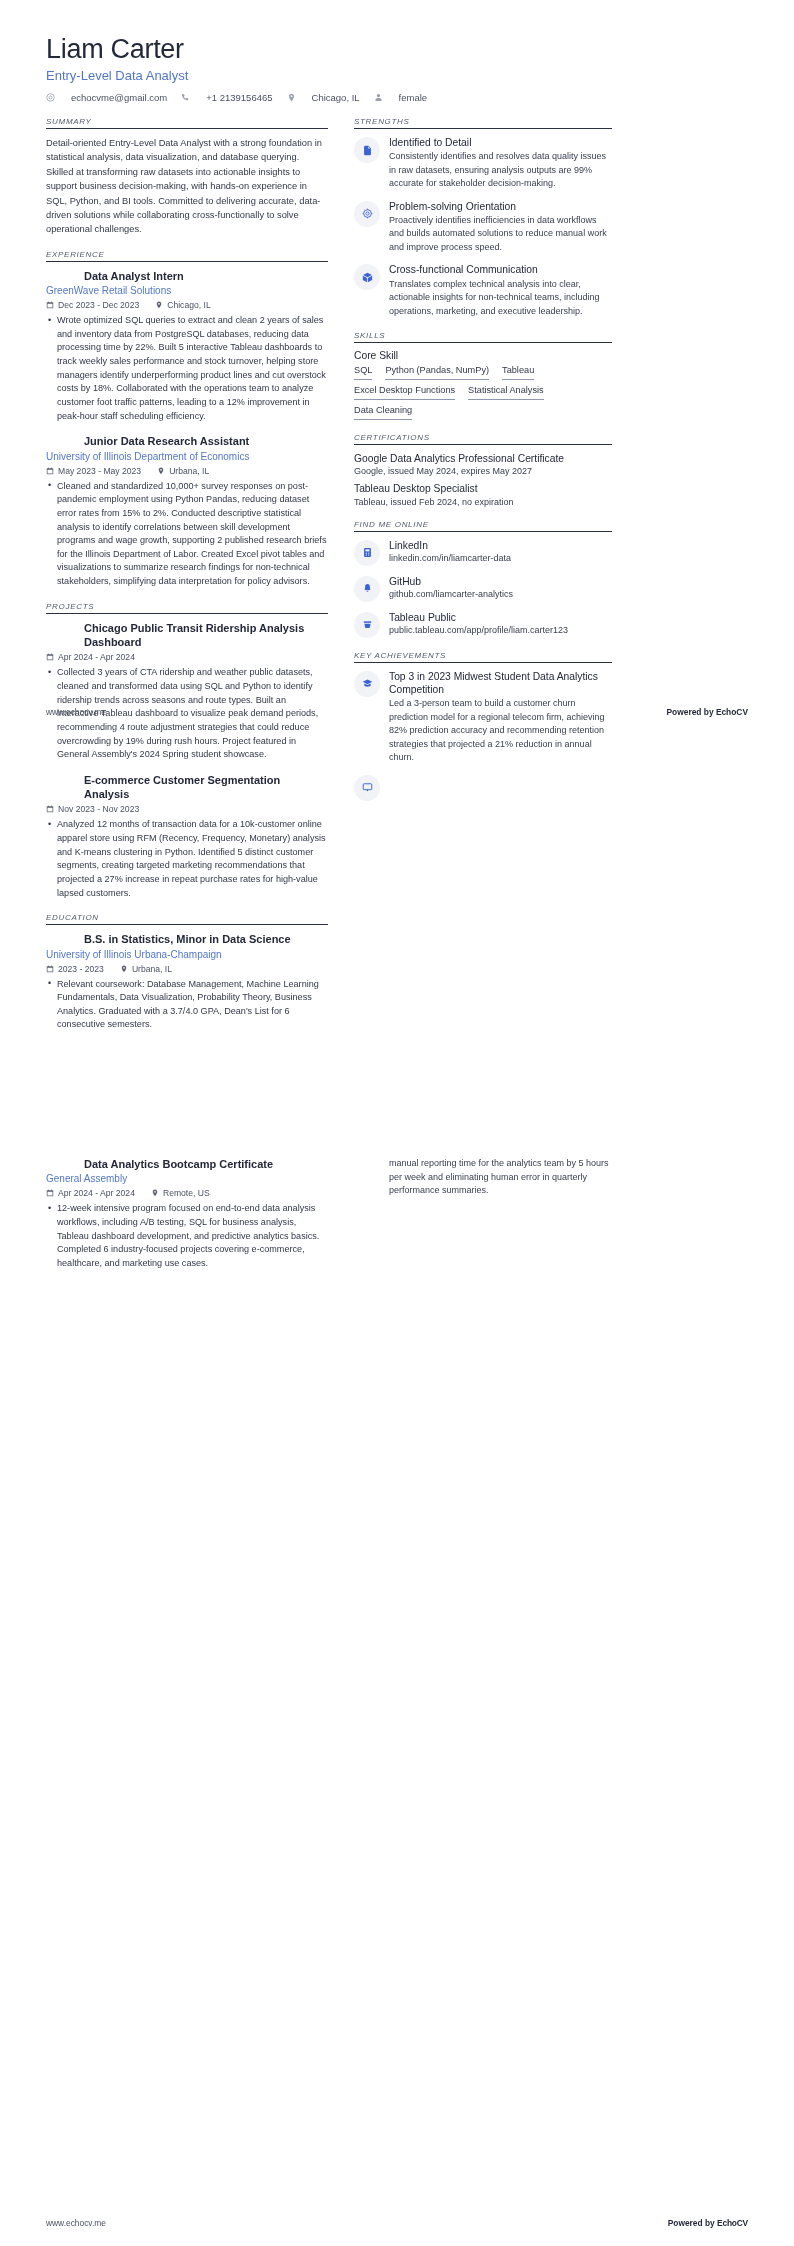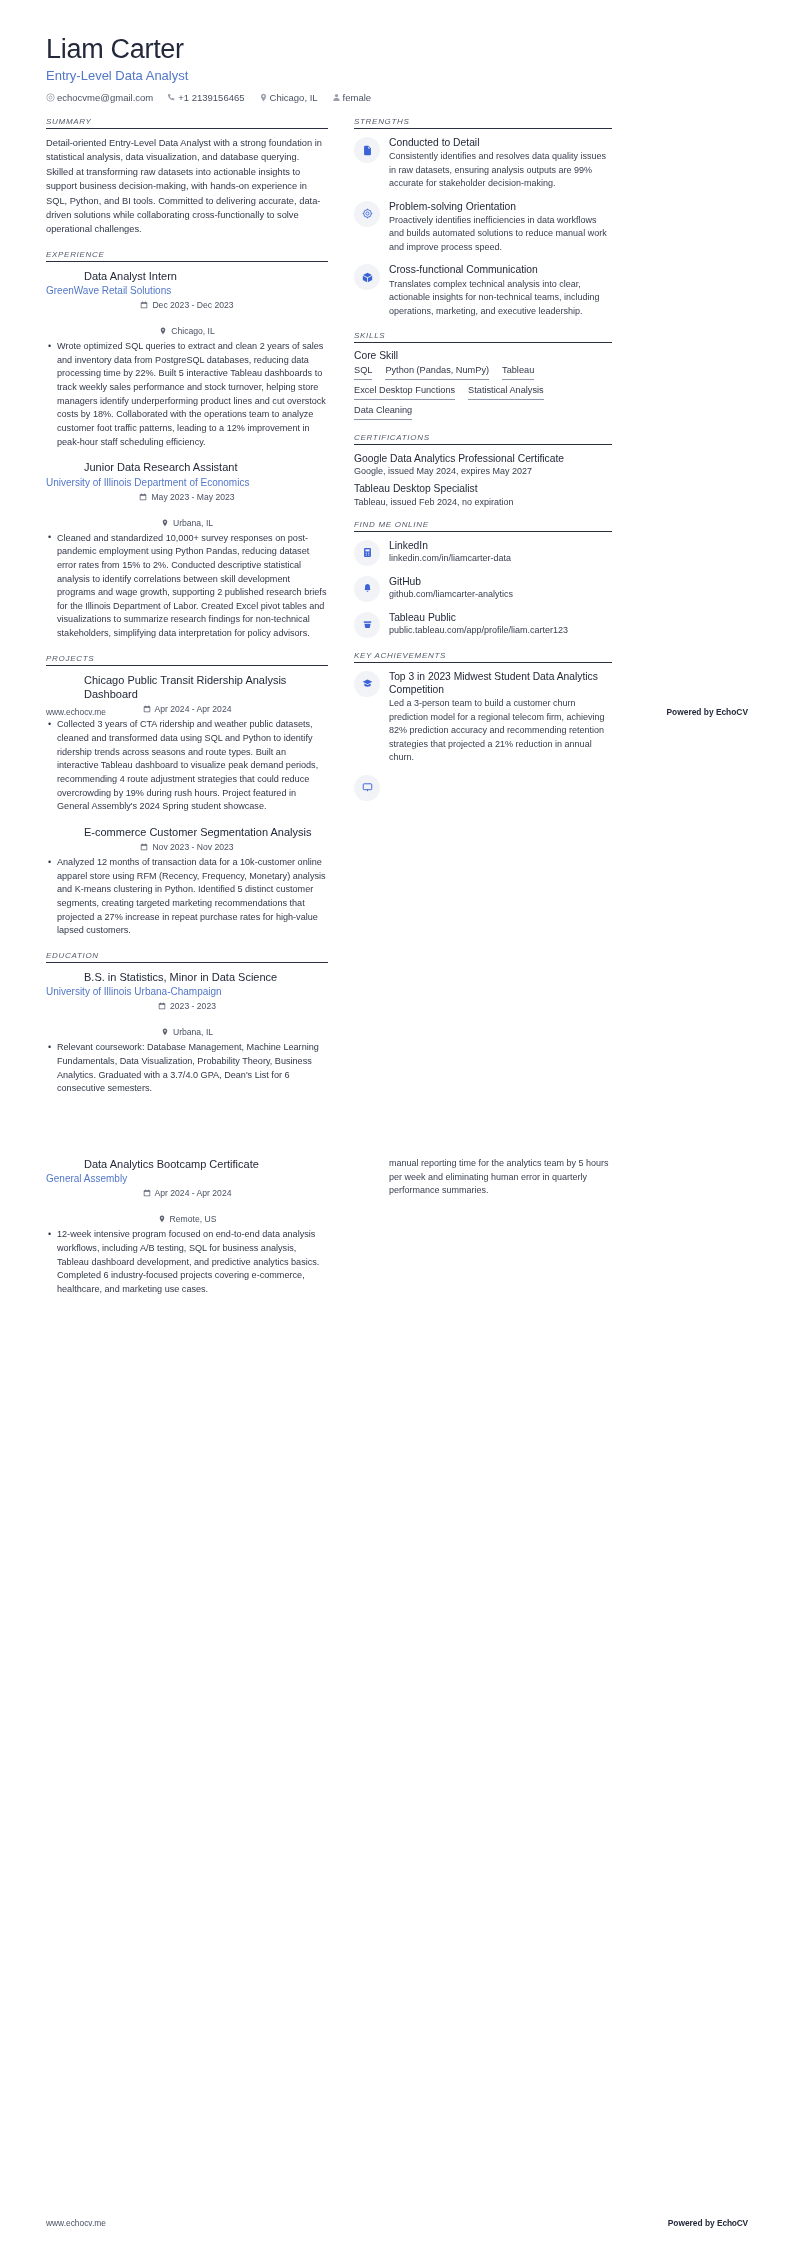--- a/index.html
+++ b/index.html
@@ -34,21 +34,21 @@
   }
   .contact-row {
     display: flex;
     align-items: center;
     flex-wrap: wrap;
     gap: 14px;
     margin-top: 9px;
     font-size: 9.5px;
     color: #4a5163;
   }
-  .contact-item { display: flex; align-items: center; gap: 2px; }
+  .contact-item { display: flex; align-items: center; gap: 16px; }
   .contact-item .ico {
     display: inline-flex; width: 9px; height: 9px;
     align-items: center; justify-content: center;
     color: #9aa0ad;
   }
   .contact-item .ico svg { display: block; }
 
   .columns {
     display: flex;
     gap: 26px;
@@ -76,38 +76,37 @@
     line-height: 1.55;
     color: #32384a;
     text-align: left;
   }
 
   .entry { margin-bottom: 11px; }
   .entry:last-child { margin-bottom: 0; }
   .entry-title {
     font-size: 11px;
     color: #23293a;
-    font-weight: 400;
+    font-weight: 700;
     line-height: 1.3;
     padding-left: 38px;
   }
   .entry-org {
     font-size: 10px;
     color: #5277c9;
     margin-top: 1px;
     line-height: 1.3;
   }
   .entry-meta {
     display: flex;
     align-items: center;
     gap: 16px;
     margin-top: 3px;
     font-size: 8.6px;
     color: #4a5163;
-    flex-direction: column;
   }
   .meta-item { display: flex; align-items: center; gap: 4px; }
   .meta-item .ico { display: inline-flex; color: #5a6070; }
   .bullets { margin-top: 4px; padding-left: 11px; }
   .bullets li {
     font-size: 9.1px;
     line-height: 1.5;
     color: #32384a;
     list-style: none;
     position: relative;
@@ -401,21 +400,21 @@
         <div class="section-title">STRENGTHS</div>
         <div class="section-rule"></div>
 
         <div class="icon-entry">
           <div class="icon-circle">
             <svg width="11" height="11" viewBox="0 0 16 16" fill="currentColor">
                 <path d="M9.2 1H4.6A1.6 1.6 0 003 2.6v10.8A1.6 1.6 0 004.6 15h6.8a1.6 1.6 0 001.6-1.6V4.8L9.2 1zm-.2 4.2V2.3l3 2.9H9z"></path>
               </svg>
           </div>
           <div class="icon-body">
-            <div class="icon-title">Conducted to Detail</div>
+            <div class="icon-title">Identified to Detail</div>
             <div class="icon-desc">Consistently identifies and resolves data quality issues in raw datasets, ensuring analysis outputs are 99% accurate for stakeholder decision-making.</div>
           </div>
         </div>
 
         <div class="icon-entry">
           <div class="icon-circle">
             <svg width="11" height="11" viewBox="0 0 16 16" fill="none" stroke="currentColor" stroke-width="1.3">
                 <circle cx="8" cy="8" r="2.3"></circle>
                 <circle cx="8" cy="8" r="5.6"></circle>
                 <path d="M8 1v1.6M8 13.4V15M1 8h1.6M13.4 8H15"></path>

